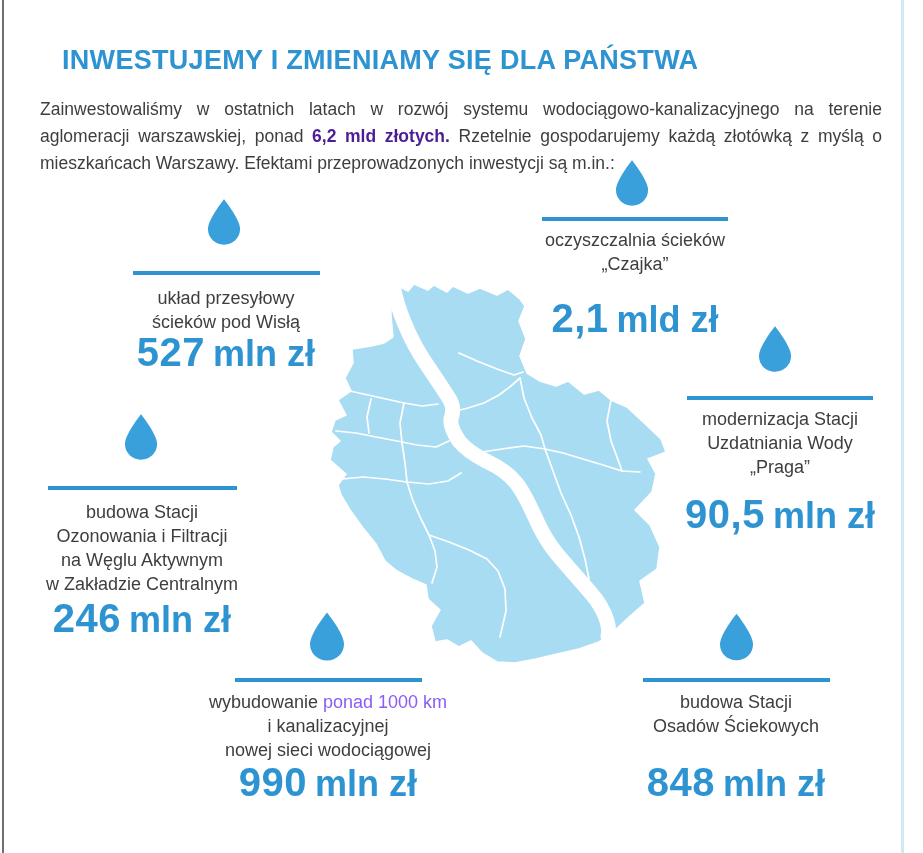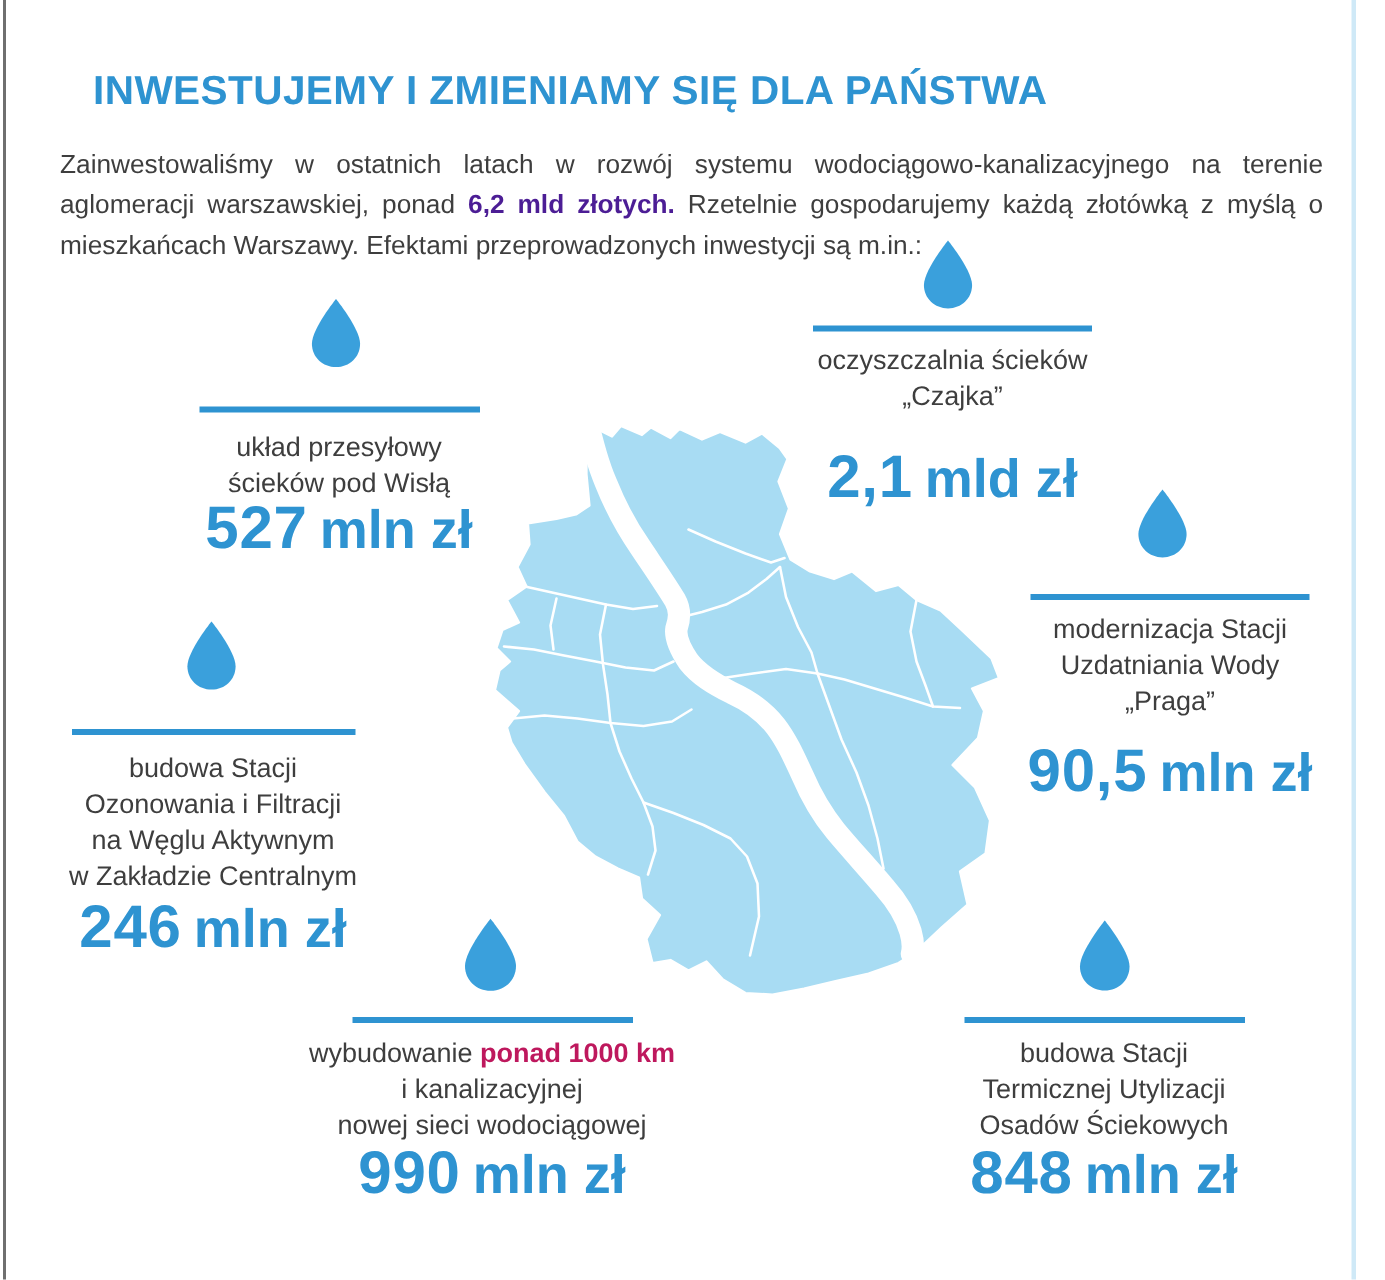--- a/index.html
+++ b/index.html
@@ -19,21 +19,21 @@
   .intro{
     position:absolute;left:40px;top:78px;width:842px;
     font-size:17.5px;line-height:27px;text-align:justify;color:#3e3e3e;
   }
   .intro .hl{color:#4c1d95;font-weight:bold;}
 
   .callout{position:absolute;text-align:center;}
   .drop{position:absolute;}
   .rule{position:absolute;height:4px;background:#2e93d1;}
   .desc{position:absolute;font-size:18px;line-height:24px;color:#3e3e3e;text-align:center;}
-  .desc .hl{color:#be185d;font-weight:bold;}
+  .desc .hl{color:#8b5cf6;font-weight:normal;}
   .amount{
     position:absolute;text-align:center;color:#2e93d1;white-space:nowrap;
     font-weight:bold;
   }
   .amount .num{font-size:40px;font-weight:800;letter-spacing:.5px;}
   .amount .unit{font-size:36px;font-weight:bold;margin-left:8px;margin-top:11px;}
 
   .map-wrap{position:absolute;left:328px;top:266px;width:364px;height:400px;}
   .map-wrap svg{display:block;width:100%;height:100%;}
 </style>
@@ -171,19 +171,18 @@
   </div>
 </div>
 
 <div class="callout">
   <svg class="drop" style="left:719px;top:612px" width="35" height="50" viewBox="0 0 36 50">
     <path fill="#3aa0dc" d="M18,1 C18,1 35,22 35,32.5 C35,42 27.4,49 18,49 C8.6,49 1,42 1,32.5 C1,22 18,1 18,1 Z"></path>
   </svg>
   <div class="rule" style="left:643px;top:678px;width:187px"></div>
   <div class="desc" style="left:616px;top:690px;width:240px">
     <div>budowa Stacji</div>
-    <div>Termicznej Utylizacji</div>
     <div>Osadów Ściekowych</div>
   </div>
   <div class="amount" style="left:616px;top:760px;width:240px">
     <span class="num">848</span><span class="unit">mln zł</span>
   </div>
 </div>
 
 </body></html>

